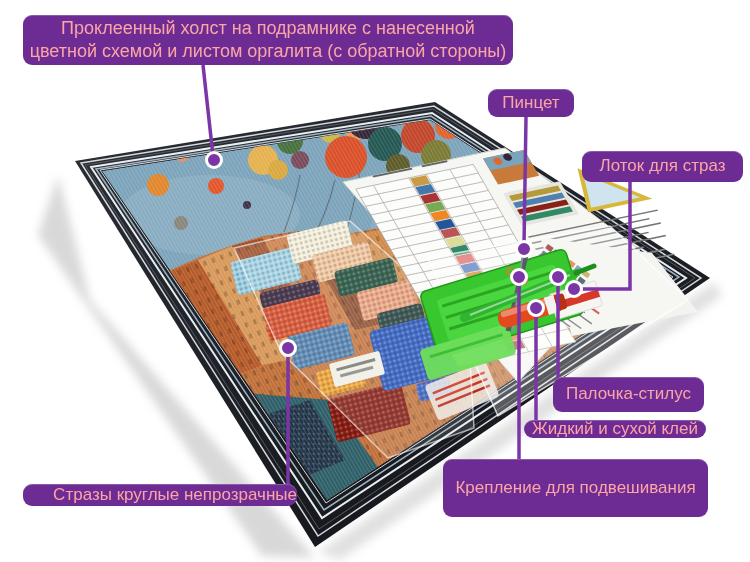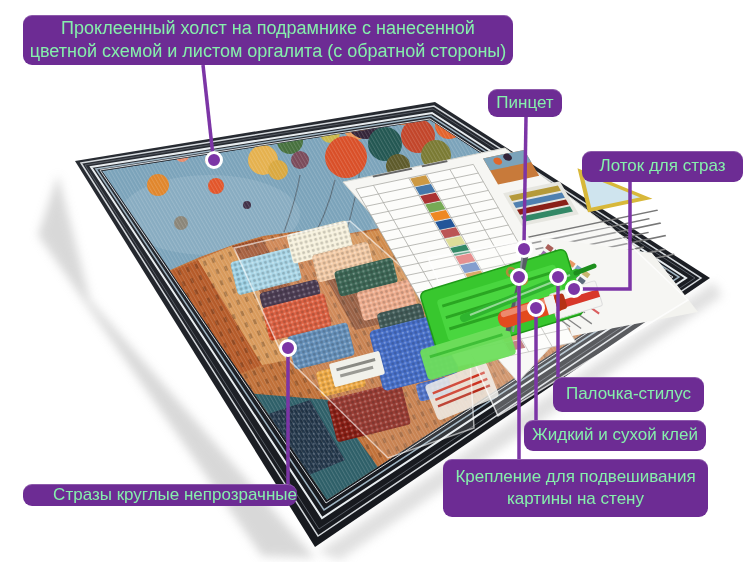--- a/index.html
+++ b/index.html
@@ -1,29 +1,29 @@
 <!DOCTYPE html>
 <html><head>
 <meta charset="utf-8">
 <style>
   html,body{margin:0;padding:0;background:#fff;}
   .stage{position:relative;width:750px;height:562px;background:#fff;overflow:hidden;
          font-family:"Liberation Sans",sans-serif;}
   .photo,.connectors{position:absolute;left:0;top:0;width:750px;height:562px;}
   .connectors{pointer-events:none;z-index:5;}
-  .callout{position:absolute;z-index:10;background:#6d2c94;color:#86efac;
+  .callout{position:absolute;z-index:10;background:#6d2c94;color:#fca5a5;
            border-radius:9px;display:flex;flex-direction:column;align-items:center;
            justify-content:center;text-align:center;font-size:17px;line-height:1.3;
            box-shadow:inset 0 1px 0 rgba(255,255,255,.22);}
   .callout span{display:block;white-space:nowrap;}
   #lbl-canvas   {left:23px;  top:15px;  width:490px; height:50px; font-size:18px;}
-  #lbl-tweezers {left:488px; top:89px;  width:74px;  height:28px;}
+  #lbl-tweezers {left:488px; top:89px;  width:86px;  height:28px;}
   #lbl-tray     {left:582px; top:151px; width:161px; height:31px;}
   #lbl-stylus   {left:553px; top:377px; width:151px; height:35px;}
-  #lbl-glue     {left:524px; top:420px; width:182px; height:31px;}
+  #lbl-glue     {left:524px; top:420px; width:182px; height:18px;}
   #lbl-hanger   {left:443px; top:459px; width:265px; height:58px;text-align:right;}
   #lbl-stones   {left:23px;  top:484px; width:274px; height:22px;align-items:flex-end;}
 </style>
 </head>
 <body>
 
 <div class="stage">
 
 <svg class="photo" viewBox="0 0 750 562">
   <defs>
@@ -383,20 +383,19 @@
 <div class="callout" id="lbl-stylus">
   <span>Палочка-стилус</span>
 </div>
 
 <div class="callout" id="lbl-glue">
   <span>Жидкий и сухой клей</span>
 </div>
 
 <div class="callout" id="lbl-hanger">
   <span>Крепление для подвешивания</span>
-  <span>картины на стену</span>
 </div>
 
 <div class="callout" id="lbl-stones">
   <span>Стразы круглые непрозрачные</span>
 </div>
 
 </div>
 
 </body></html>

